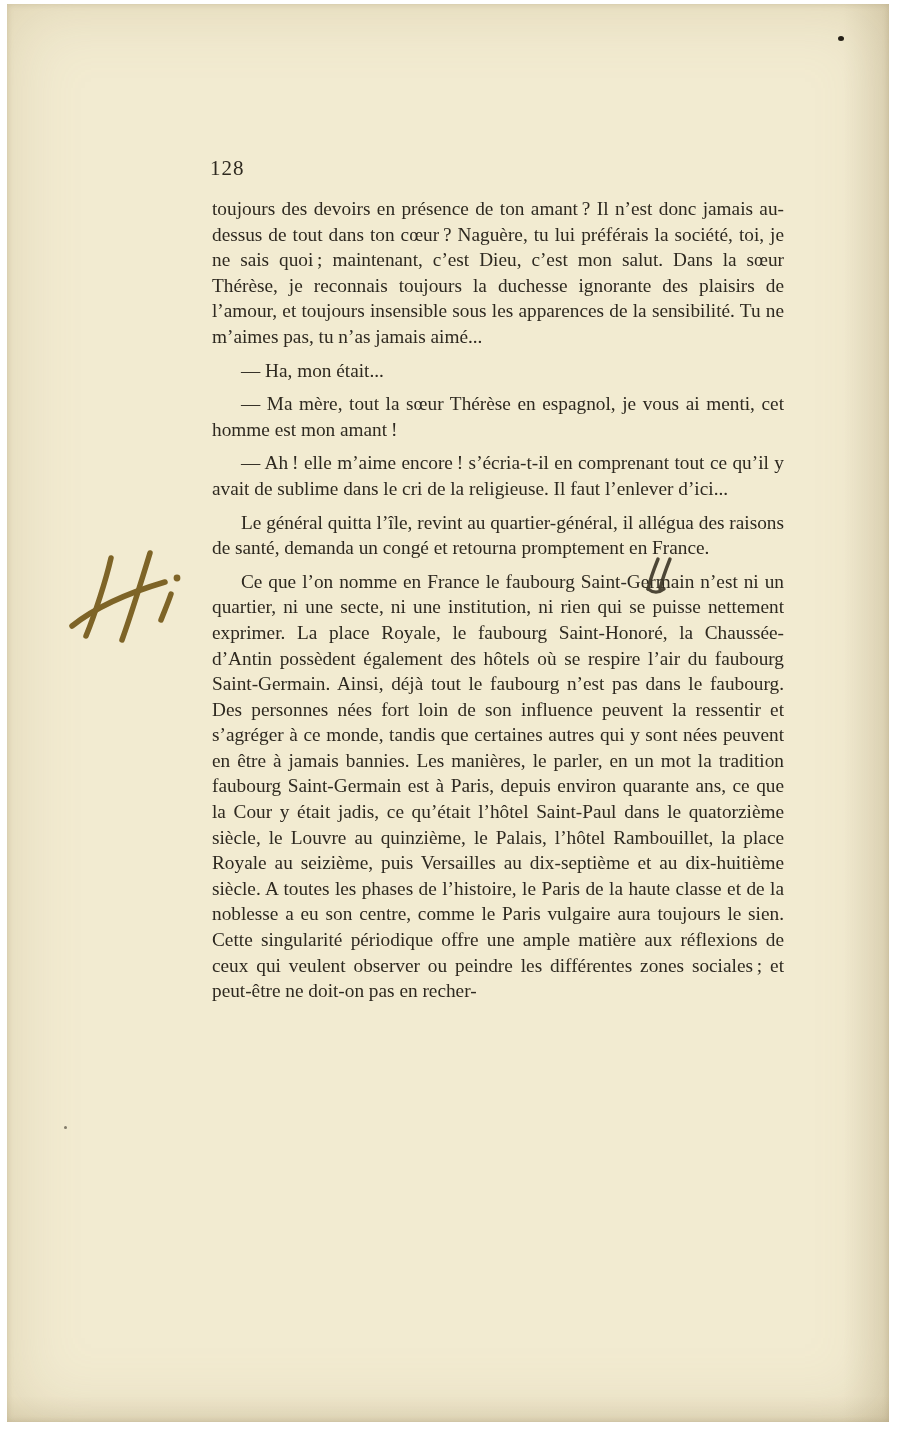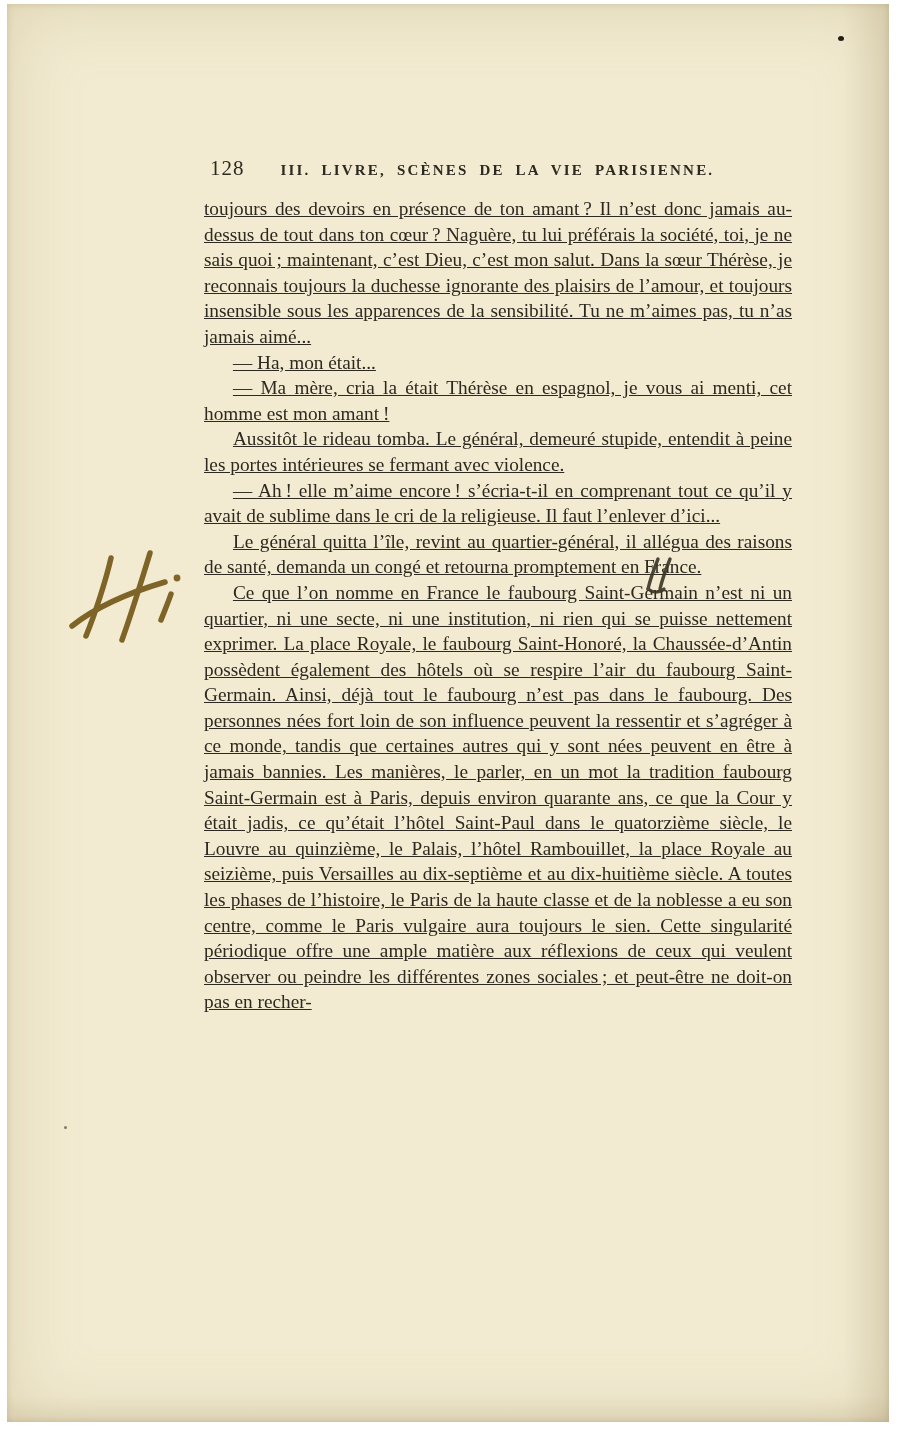--- a/index.html
+++ b/index.html
@@ -50,23 +50,22 @@
     word-spacing:5px;
     white-space:nowrap;
   }
   .body-text{
     margin-top:15px;
     font-size:19.3px;
     line-height:25.6px;
     text-align:justify;
   }
   .para{
-    margin:0;
+    margin:8px;
     text-indent:1.5em;
-    text-decoration:underline;
   }
   .para.continuation{ text-indent:0; }
   
   .margin-note{
     position:absolute;
     left:58px; top:538px;
     width:132px; height:112px;
     pointer-events:none;
   }
   .margin-note svg{ width:100%; height:100%; }
@@ -87,27 +86,25 @@
   .speck.s2{ left:57px; top:1122px; width:3px; height:3px; opacity:.55; }
 </style>
 </head>
 <body>
 
 <div class="scan-page">
 
   <div class="text-block">
     <div class="page-header">
       <span class="page-number">128</span>
-      <span class="running-title">III. LIVRE, SCÈNES DE LA VIE PARISIENNE.</span>
     </div>
     <div class="body-text">
         <p class="para continuation">toujours des devoirs en présence de ton amant ? Il n’est donc jamais au-dessus de tout dans ton cœur ? Naguère, tu lui préférais la société, toi, je ne sais quoi ; maintenant, c’est Dieu, c’est mon salut. Dans la sœur Thérèse, je reconnais toujours la duchesse ignorante des plaisirs de l’amour, et toujours insensible sous les apparences de la sensibilité. Tu ne m’aimes pas, tu n’as jamais aimé...</p>
         <p class="para dialogue">— Ha, mon était...</p>
-        <p class="para dialogue">— Ma mère, cria la était Thérèse en espagnol, je vous ai menti, cet homme est mon amant !</p>
-        <p class="para normal">Aussitôt le rideau tomba. Le général, demeuré stupide, entendit à peine les portes intérieures se fermant avec violence.</p>
+        <p class="para dialogue">— Ma mère, tout la sœur Thérèse en espagnol, je vous ai menti, cet homme est mon amant !</p>
         <p class="para dialogue">— Ah ! elle m’aime encore ! s’écria-t-il en comprenant tout ce qu’il y avait de sublime dans le cri de la religieuse. Il faut l’enlever d’ici...</p>
         <p class="para normal">Le général quitta l’île, revint au quartier-général, il allégua des raisons de santé, demanda un congé et retourna promptement en France.</p>
         <p class="para normal">Ce que l’on nomme en France le faubourg Saint-Germain n’est ni un quartier, ni une secte, ni une institution, ni rien qui se puisse nettement exprimer. La place Royale, le faubourg Saint-Honoré, la Chaussée-d’Antin possèdent également des hôtels où se respire l’air du faubourg Saint-Germain. Ainsi, déjà tout le faubourg n’est pas dans le faubourg. Des personnes nées fort loin de son influence peuvent la ressentir et s’agréger à ce monde, tandis que certaines autres qui y sont nées peuvent en être à jamais bannies. Les manières, le parler, en un mot la tradition faubourg Saint-Germain est à Paris, depuis environ quarante ans, ce que la Cour y était jadis, ce qu’était l’hôtel Saint-Paul dans le quatorzième siècle, le Louvre au quinzième, le Palais, l’hôtel Rambouillet, la place Royale au seizième, puis Versailles au dix-septième et au dix-huitième siècle. A toutes les phases de l’histoire, le Paris de la haute classe et de la noblesse a eu son centre, comme le Paris vulgaire aura toujours le sien. Cette singularité périodique offre une ample matière aux réflexions de ceux qui veulent observer ou peindre les différentes zones sociales ; et peut-être ne doit-on pas en recher-</p>
       </div>
   </div>
 
   <div class="margin-note" aria-label="Hi">
     <svg viewBox="0 0 132 112" fill="none">
       <g stroke="#6f5210" stroke-width="5.5" stroke-linecap="round" opacity="0.88">
         <path d="M46,16 C41,38 30,72 21,94"></path>

